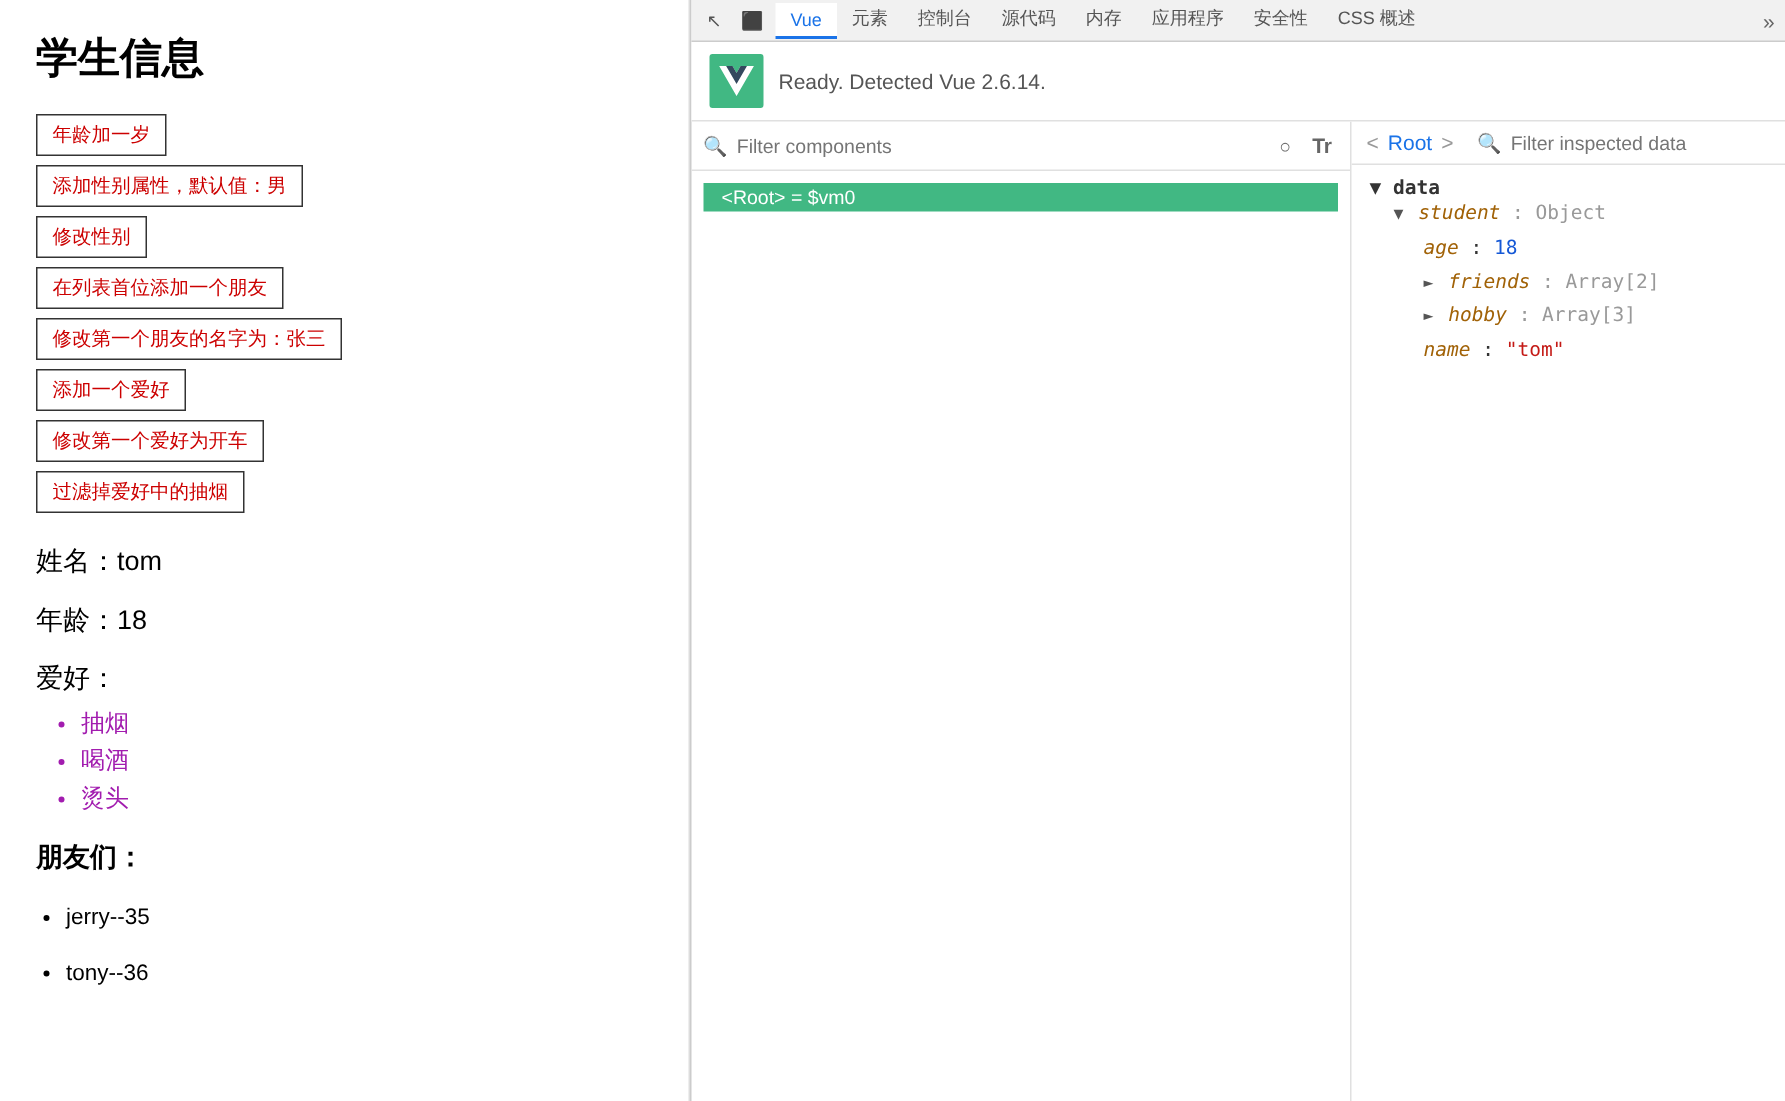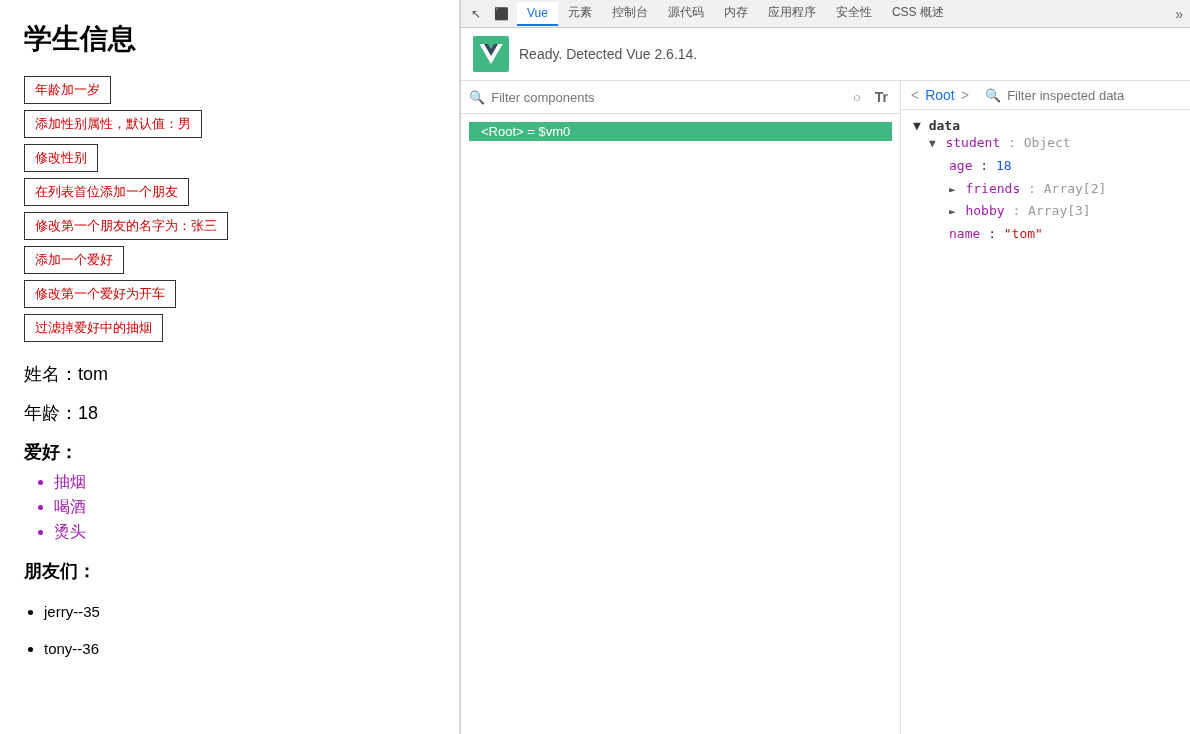--- a/index.html
+++ b/index.html
@@ -60,21 +60,21 @@
       margin-bottom: 14px;
       line-height: 1.4;
     }
 
     .info-row span {
       font-weight: normal;
     }
 
     .hobbies-label {
       font-size: 18px;
-      font-weight: bold;
+      font-weight: normal;
       color: #000;
       margin-bottom: 8px;
     }
 
     .hobbies-list {
       margin-left: 30px;
       margin-bottom: 16px;
     }
 
     .hobbies-list li {
@@ -296,21 +296,22 @@
     }
 
     .tree-arrow {
       cursor: pointer;
       color: #555;
       font-size: 11px;
       margin-right: 2px;
     }
 
     .tree-key {
-      color: #a21caf;
+      color: #a16207;
+      font-style: italic;
     }
 
     .tree-value-num {
       color: #1558d6;
     }
 
     .tree-value-str {
       color: #c41a16;
     }
 

